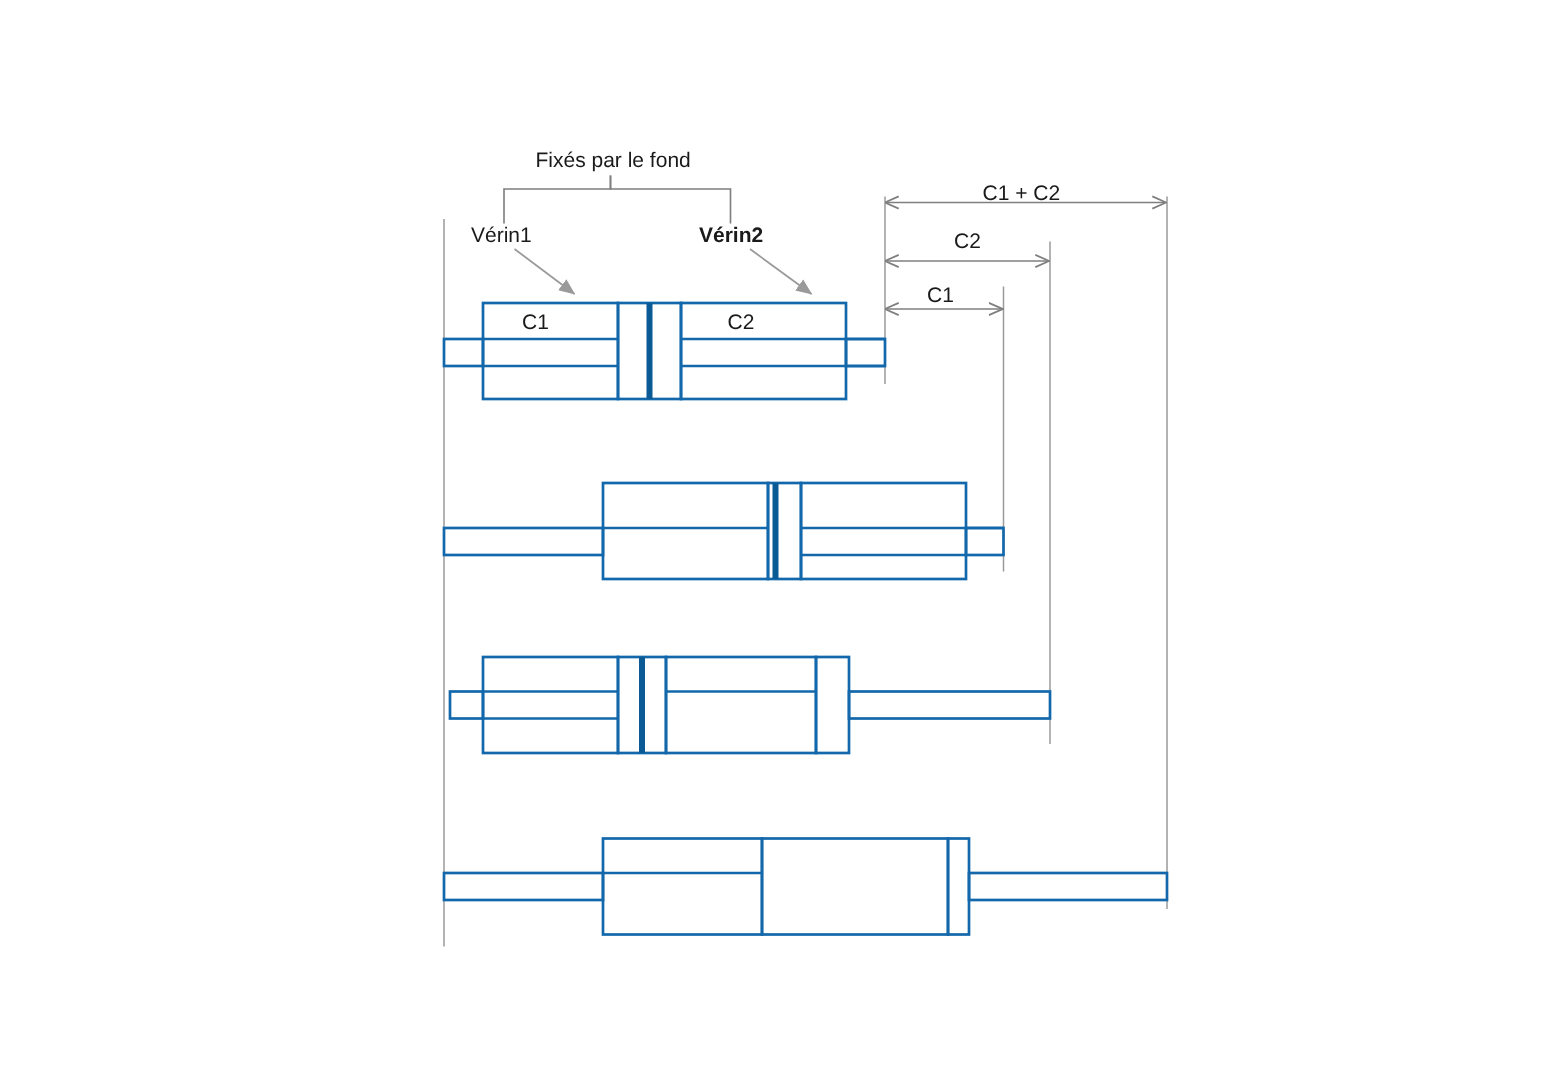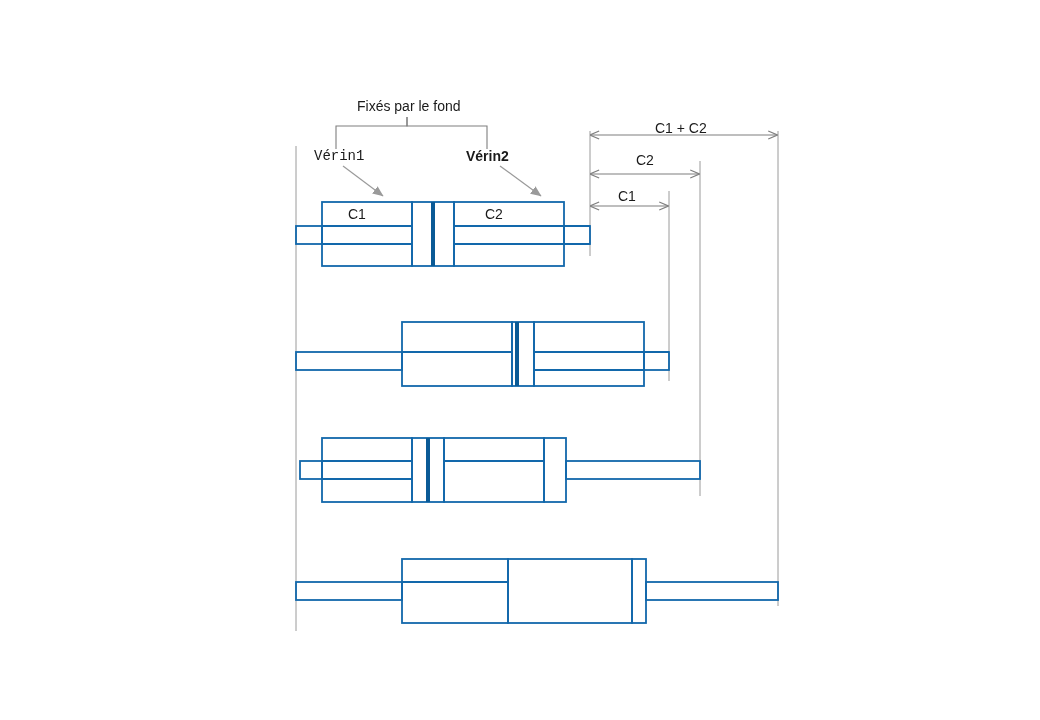--- a/index.html
+++ b/index.html
@@ -133,21 +133,21 @@
       <rect x="402" y="548" width="106" height="64"></rect>
       <rect x="508" y="548" width="124" height="64"></rect>
       <rect x="632" y="548" width="14" height="64"></rect>
       <rect x="646" y="571" width="132" height="18"></rect>
       <line x1="402" y1="571" x2="508" y2="571"></line>
     </g>
   </svg>
 
   <div class="lbl" style="left:357px; top:87px;">Fixés par le fond</div>
 
-  <div class="lbl" style="left:314px; top:137px;font-family:Liberation Mono, monospace;">Vérin1</div>
+  <div class="lbl" style="left:314px; top:137px;">Vérin1</div>
 
   <div class="lbl" style="left:466px; top:137px;font-weight:bold;">Vérin2</div>
 
   <div class="lbl" style="left:348px; top:195px;">C1</div>
 
   <div class="lbl" style="left:485px; top:195px;">C2</div>
 
   <div class="lbl" style="left:655px; top:109px;">C1 + C2</div>
 
   <div class="lbl" style="left:636px; top:141px;">C2</div>

